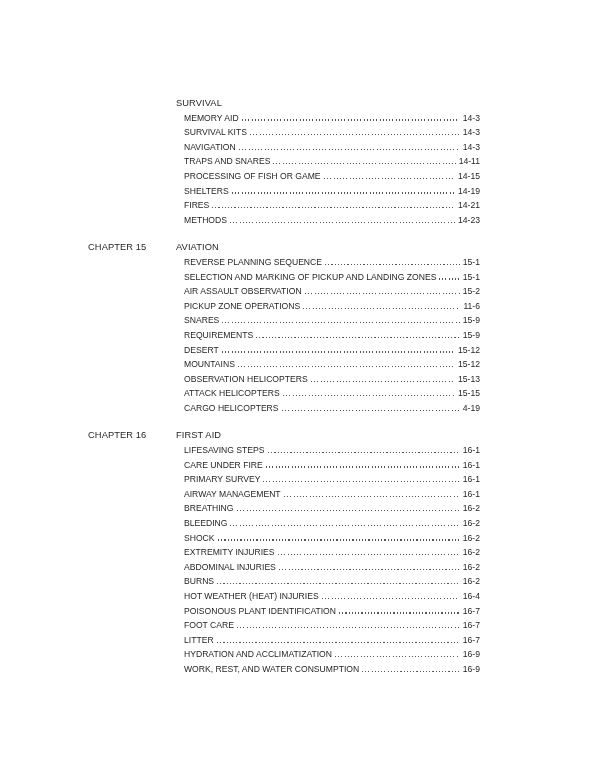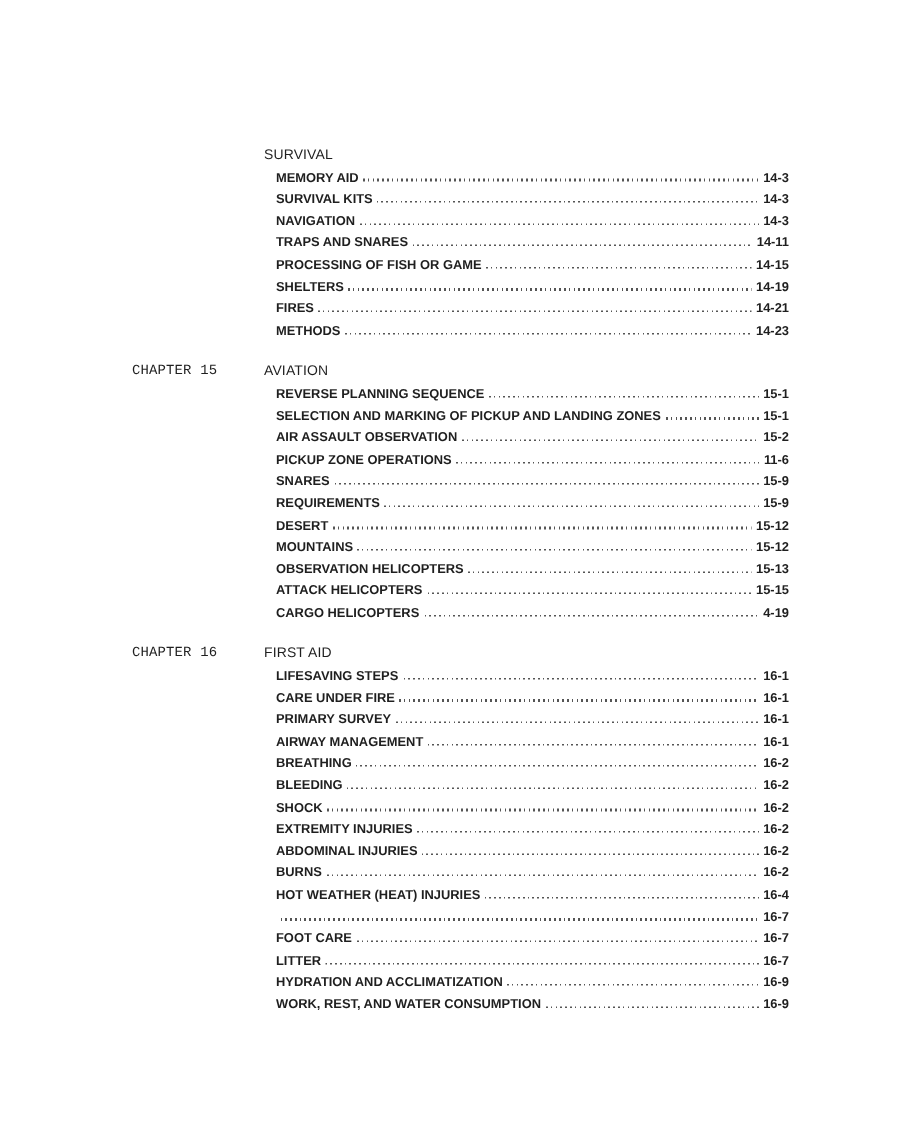--- a/index.html
+++ b/index.html
@@ -11,52 +11,50 @@
     width: 600px;
     height: 758px;
     font-family: "Liberation Sans", sans-serif;
     color: var(--text-color, #1f1f1f);
     overflow: hidden;
   }
   .page {
     box-sizing: border-box;
     width: 600px;
     height: 758px;
-    padding: 96px 74px 0 88px;
+    padding: 96px 120px 0 88px;
     background: #ffffff;
   }
   .toc-section {
     margin-top: 13px;
   }
   .toc-section:first-child {
     margin-top: 0;
   }
   .heading-row {
     display: flex;
     font-size: 9.3px;
     line-height: 14.6px;
     letter-spacing: 0.1px;
     white-space: nowrap;
   }
   .chapter-label {
     flex: 0 0 88px;
     width: 88px;
-    font-family: Liberation Mono, monospace;
   }
   .section-title {
     flex: 1;
   }
   .toc-entry {
     display: flex;
     align-items: baseline;
     margin-left: 96px;
     font-size: 8.6px;
     line-height: 14.6px;
     white-space: nowrap;
-    font-weight: bold;
   }
   .entry-title {
     flex: 0 0 auto;
   }
   .dot-leader {
     flex: 1 1 auto;
     height: 1.2px;
     min-width: 8px;
     margin: 0 3px 0.5px 3px;
     background-image: repeating-linear-gradient(
@@ -238,20 +236,21 @@
           <span class="entry-title">BURNS</span>
           <span class="dot-leader"></span>
           <span class="entry-page">16-2</span>
         </div>
         <div class="toc-entry">
           <span class="entry-title">HOT WEATHER (HEAT) INJURIES</span>
           <span class="dot-leader"></span>
           <span class="entry-page">16-4</span>
         </div>
         <div class="toc-entry">
+          <span class="entry-title">POISONOUS PLANT IDENTIFICATION</span>
           <span class="dot-leader"></span>
           <span class="entry-page">16-7</span>
         </div>
         <div class="toc-entry">
           <span class="entry-title">FOOT CARE</span>
           <span class="dot-leader"></span>
           <span class="entry-page">16-7</span>
         </div>
         <div class="toc-entry">
           <span class="entry-title">LITTER</span>

